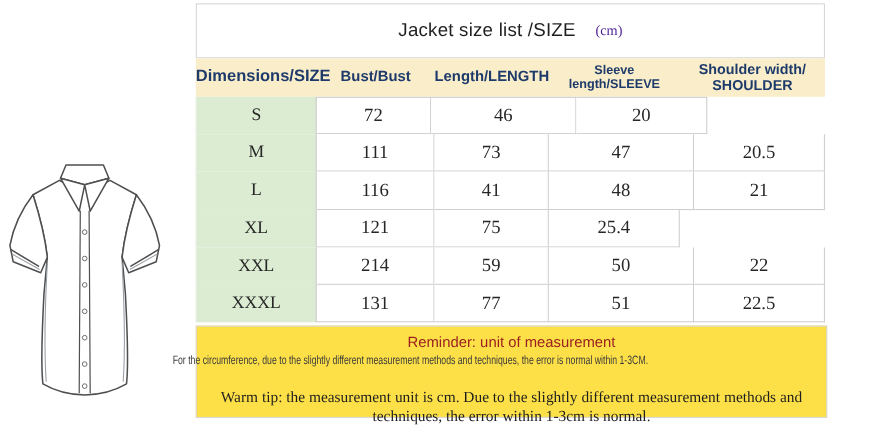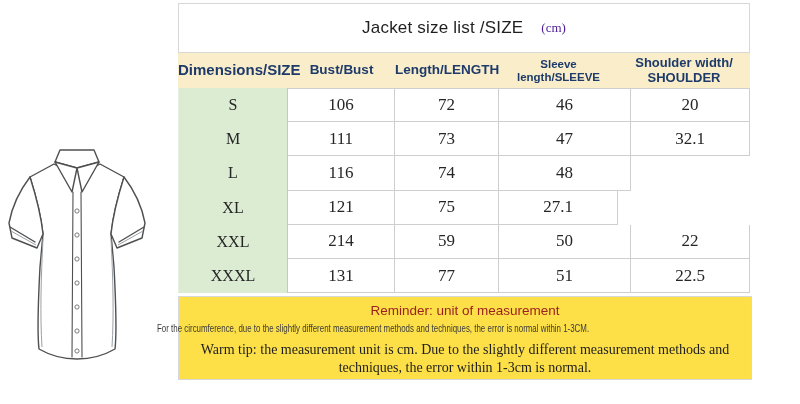--- a/index.html
+++ b/index.html
@@ -31,21 +31,21 @@
             border-right:1px solid #c6c6c6;font-size:16px;}
   .brow:first-child .sizecell{border-top:none;}
   .numcell{font-size:17px;}
 
   
   .notebox{position:absolute;left:178px;top:296px;width:574px;height:84px;box-sizing:border-box;
            border:1px solid #d8d8d8;background:#fde047;}
   .reminder{margin-top:6px;text-align:center;font-size:13.5px;font-weight:500;color:#9c2020;}
   .smallnote{position:absolute;left:-22px;top:25px;white-space:nowrap;font-size:11px;color:#3a3a3a;
              transform:scaleX(.72);transform-origin:left center;}
-  .warmtip{position:absolute;top:40px;left:0;right:0;margin:4px auto;max-width:600px;
+  .warmtip{position:absolute;top:40px;left:0;right:0;margin:16px auto;max-width:600px;
            text-align:center;font-family:"Liberation Serif",serif;font-size:14px;
            line-height:1.28;color:#1e1e1e;}
 </style>
 </head>
 <body>
 
 <div id="stage">
 
   <svg id="shirt" viewBox="0 0 142 218" xmlns="http://www.w3.org/2000/svg" aria-hidden="true">
     <g fill="#ffffff" stroke="#4f4f4f" stroke-width="1.4" stroke-linejoin="round" stroke-linecap="round">
@@ -89,43 +89,43 @@
       <div class="hcell c1 h1">Bust/Bust</div>
       <div class="hcell c2 h2">Length/LENGTH</div>
       <div class="hcell c4 h4">Sleeve length/SLEEVE</div>
       <div class="hcell c3 h3">Shoulder width/
 SHOULDER</div>
     </div>
 
     <div>
       <div class="brow">
         <div class="bcell sizecell c0">S</div>
-        <div class="bcell numcell c1">106</div>
         <div class="bcell numcell c2">72</div>
         <div class="bcell numcell c3">46</div>
         <div class="bcell numcell c4">20</div>
       </div>
       <div class="brow">
         <div class="bcell sizecell c0">M</div>
         <div class="bcell numcell c1">111</div>
         <div class="bcell numcell c2">73</div>
         <div class="bcell numcell c3">47</div>
-        <div class="bcell numcell c4">32.1</div>
+        <div class="bcell numcell c4">20.5</div>
       </div>
       <div class="brow">
         <div class="bcell sizecell c0">L</div>
         <div class="bcell numcell c1">116</div>
-        <div class="bcell numcell c2">74</div>
+        <div class="bcell numcell c2">41</div>
         <div class="bcell numcell c3">48</div>
+        <div class="bcell numcell c4">21</div>
       </div>
       <div class="brow">
         <div class="bcell sizecell c0">XL</div>
         <div class="bcell numcell c1">121</div>
         <div class="bcell numcell c2">75</div>
-        <div class="bcell numcell c4">27.1</div>
+        <div class="bcell numcell c4">25.4</div>
       </div>
       <div class="brow">
         <div class="bcell sizecell c0">XXL</div>
         <div class="bcell numcell c1">214</div>
         <div class="bcell numcell c2">59</div>
         <div class="bcell numcell c3">50</div>
         <div class="bcell numcell c4">22</div>
       </div>
       <div class="brow">
         <div class="bcell sizecell c0">XXXL</div>

